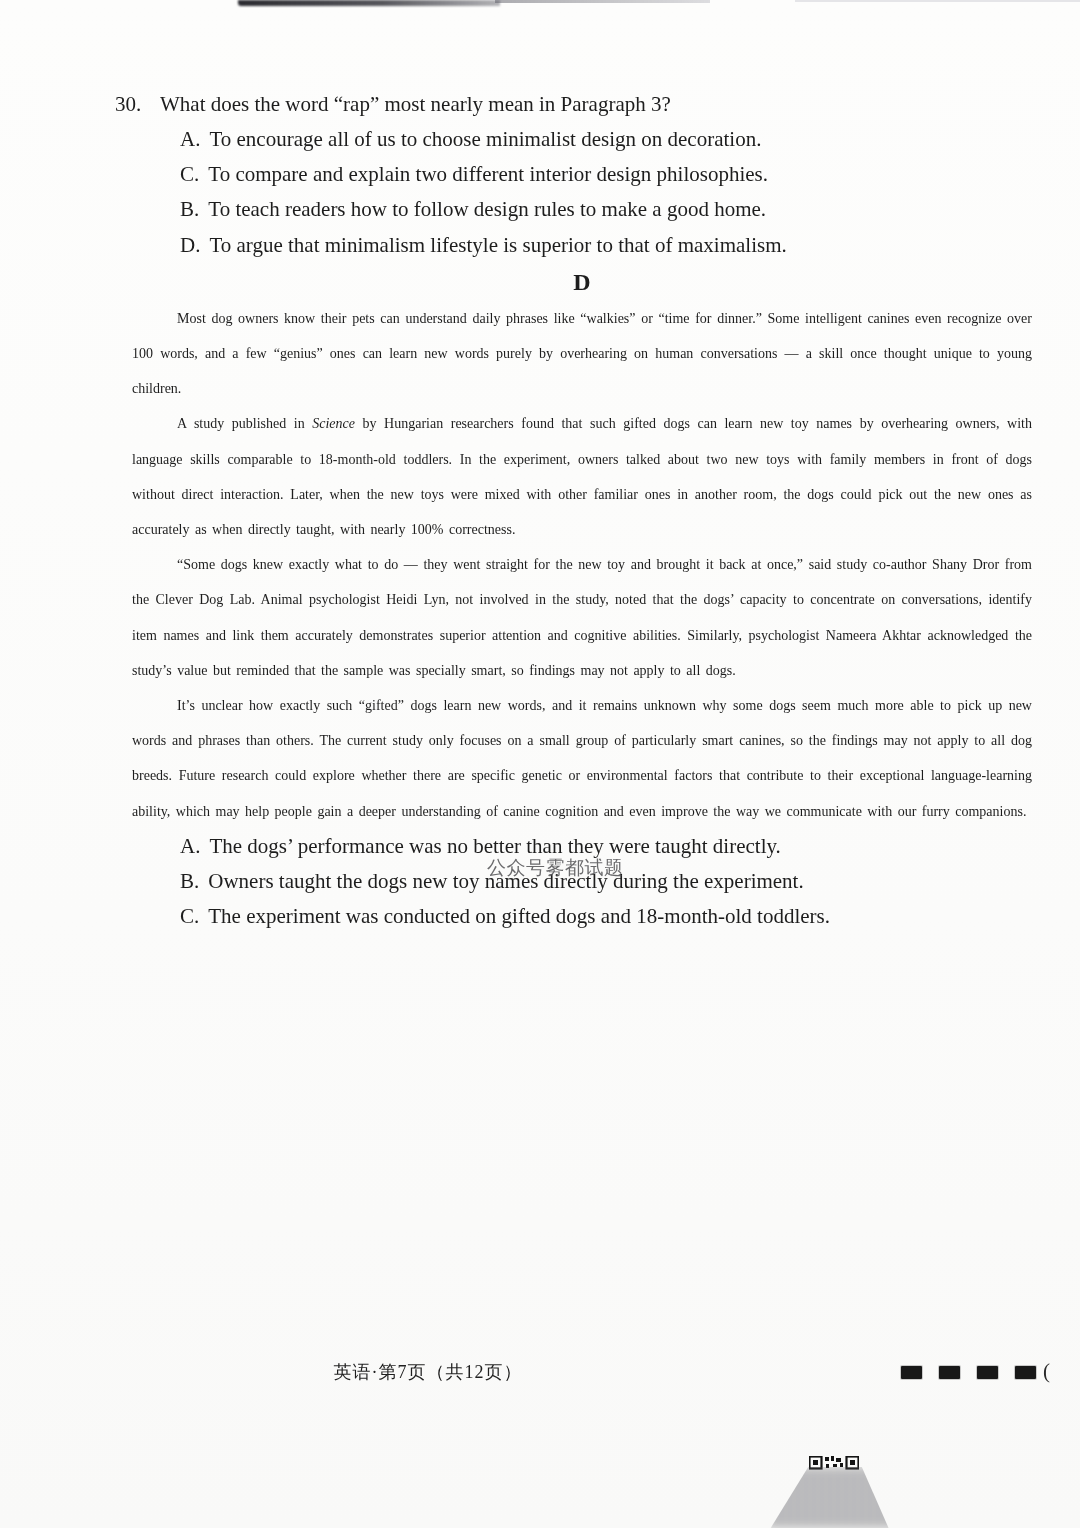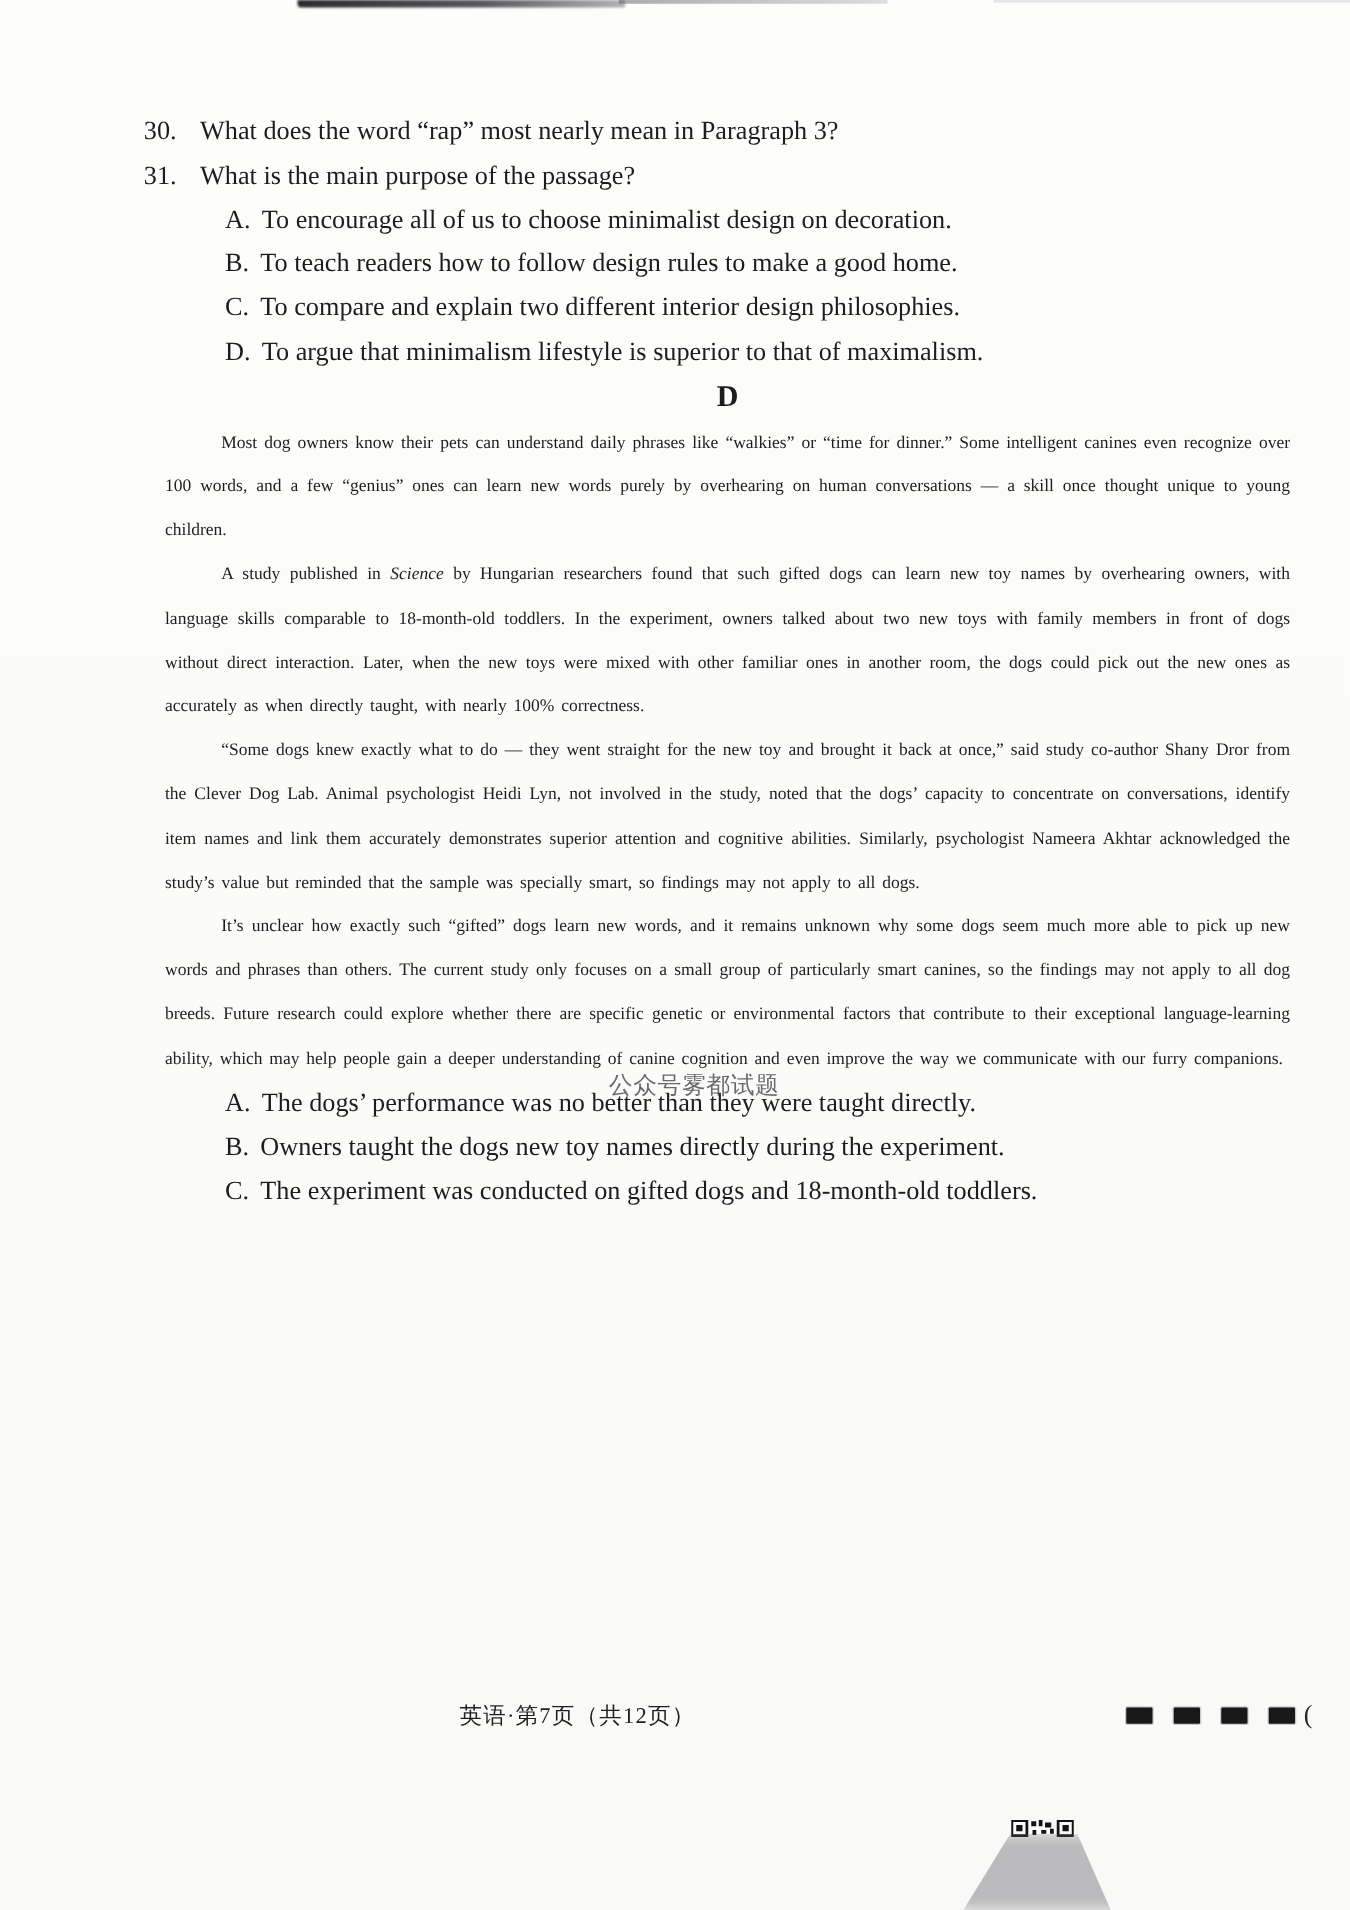--- a/index.html
+++ b/index.html
@@ -30,21 +30,21 @@
 
   .section-letter{text-align:center;font-weight:bold;font-size:24px;line-height:38px;}
 
   .para{margin:0;text-align:justify;text-indent:45px;font-size:14px;line-height:35.2px;word-spacing:.14em;}
   .para i{font-style:italic;}
 
   .watermark{position:absolute;left:487px;top:855px;font-family:"Liberation Sans","DejaVu Sans",sans-serif;
     font-size:19px;color:rgba(90,90,92,.9);letter-spacing:.5px;}
 
   .footer-label{position:absolute;left:0;top:1360px;width:856px;text-align:center;
-    font-size:18px;letter-spacing:1px;color:#1f1f1f;margin-left:34px;}
+    font-size:18px;letter-spacing:1px;color:#1f1f1f;}
   .reg-marks{position:absolute;left:901px;top:1366px;display:flex;gap:17px;}
   .reg-mark{width:21px;height:13px;background:#181818;box-shadow:0 0 0 1px rgba(170,170,170,.6);border-radius:1px;}
   .edge-bracket{position:absolute;left:1043px;top:1359px;font-size:21px;color:#2a2a2a;}
 
   .qr-fragment{position:absolute;left:809px;top:1456px;}
   .qr-smear{position:absolute;left:768px;top:1467px;width:134px;height:61px;
     background:repeating-linear-gradient(90deg,rgba(70,70,75,.6) 0 4px,rgba(150,150,155,.38) 4px 8px);
     clip-path:polygon(30% 0,70% 0,90% 100%,2% 100%);
     filter:blur(5px);opacity:.85;}
 </style>
@@ -56,26 +56,23 @@
   <div class="top-line-1"></div>
   <div class="top-line-2"></div>
   <div class="top-line-3"></div>
 
   <div class="content">
 
     <div class="q-stem-line">
       <span class="q-num">30.</span><span>What does the word “rap” most nearly mean in Paragraph 3?</span>
     </div>
 
-    <div class="q-stem-line">
-      <span class="q-num">31.</span><span>What is the main purpose of the passage?</span>
-    </div>
     <div class="block-opt"><span class="opt-label">A.</span><span>To encourage all of us to choose minimalist design on decoration.</span></div>
+    <div class="block-opt"><span class="opt-label">C.</span><span>To compare and explain two different interior design philosophies.</span></div>
     <div class="block-opt"><span class="opt-label">B.</span><span>To teach readers how to follow design rules to make a good home.</span></div>
-    <div class="block-opt"><span class="opt-label">C.</span><span>To compare and explain two different interior design philosophies.</span></div>
     <div class="block-opt"><span class="opt-label">D.</span><span>To argue that minimalism lifestyle is superior to that of maximalism.</span></div>
 
     <div class="section-letter">D</div>
     <p class="para"><span>Most dog owners know their pets can understand daily phrases like “walkies” or “time for dinner.” Some intelligent canines even recognize over 100 words, and a few “genius” ones can learn new words purely by overhearing on human conversations — a skill once thought unique to young children.</span></p>
     <p class="para"><span>A study published in </span><i>Science</i><span> by Hungarian researchers found that such gifted dogs can learn new toy names by overhearing owners, with language skills comparable to 18-month-old toddlers. In the experiment, owners talked about two new toys with family members in front of dogs without direct interaction. Later, when the new toys were mixed with other familiar ones in another room, the dogs could pick out the new ones as accurately as when directly taught, with nearly 100% correctness.</span></p>
     <p class="para"><span>“Some dogs knew exactly what to do — they went straight for the new toy and brought it back at once,” said study co-author Shany Dror from the Clever Dog Lab. Animal psychologist Heidi Lyn, not involved in the study, noted that the dogs’ capacity to concentrate on conversations, identify item names and link them accurately demonstrates superior attention and cognitive abilities. Similarly, psychologist Nameera Akhtar acknowledged the study’s value but reminded that the sample was specially smart, so findings may not apply to all dogs.</span></p>
     <p class="para"><span>It’s unclear how exactly such “gifted” dogs learn new words, and it remains unknown why some dogs seem much more able to pick up new words and phrases than others. The current study only focuses on a small group of particularly smart canines, so the findings may not apply to all dog breeds. Future research could explore whether there are specific genetic or environmental factors that contribute to their exceptional language-learning ability, which may help people gain a deeper understanding of canine cognition and even improve the way we communicate with our furry companions.</span></p>
 
     <div class="block-opt"><span class="opt-label">A.</span><span>The dogs’ performance was no better than they were taught directly.</span></div>
     <div class="block-opt"><span class="opt-label">B.</span><span>Owners taught the dogs new toy names directly during the experiment.</span></div>

